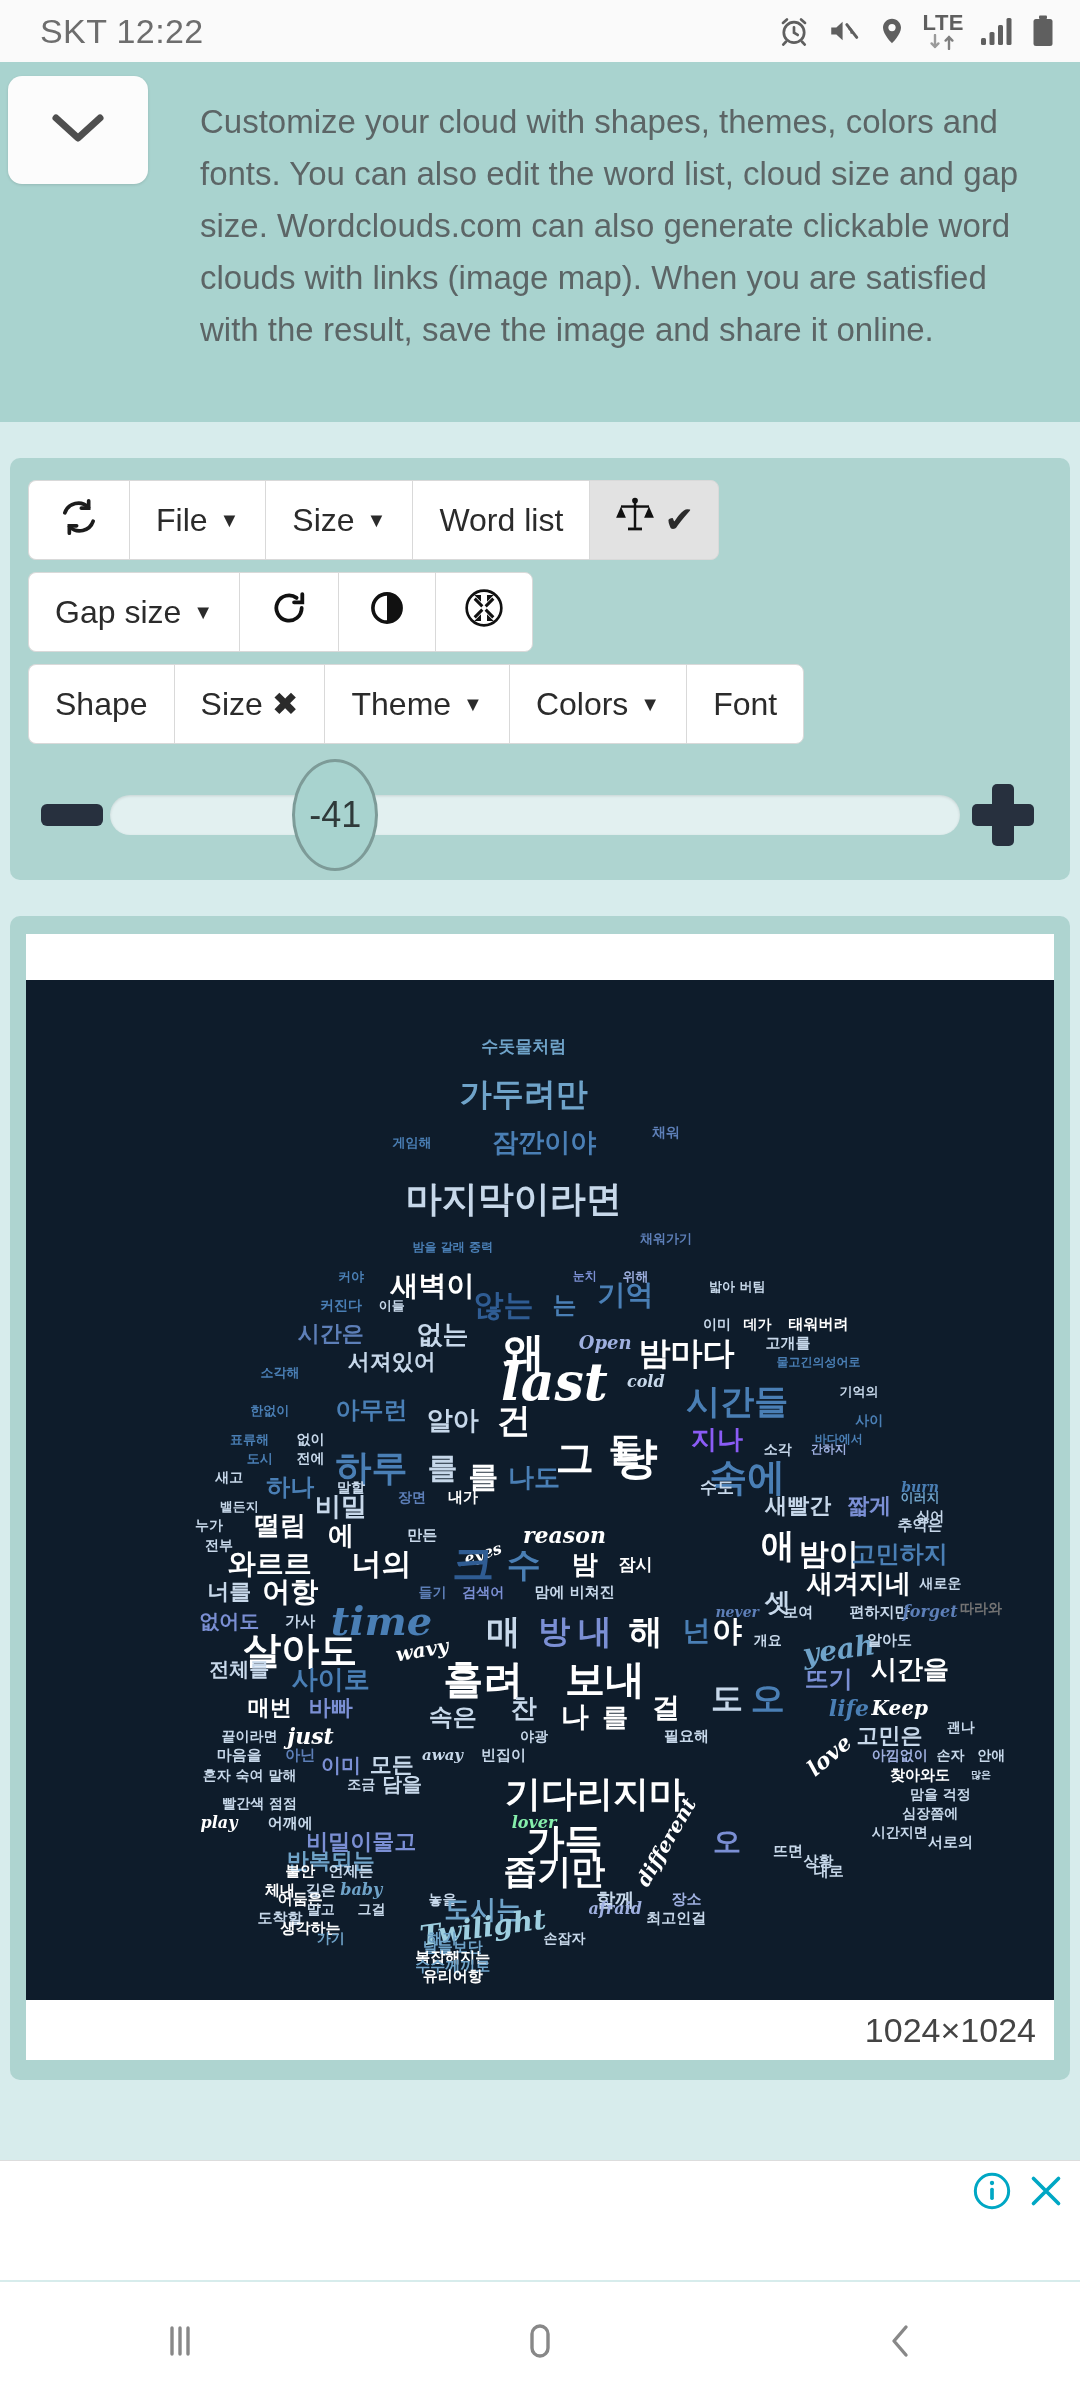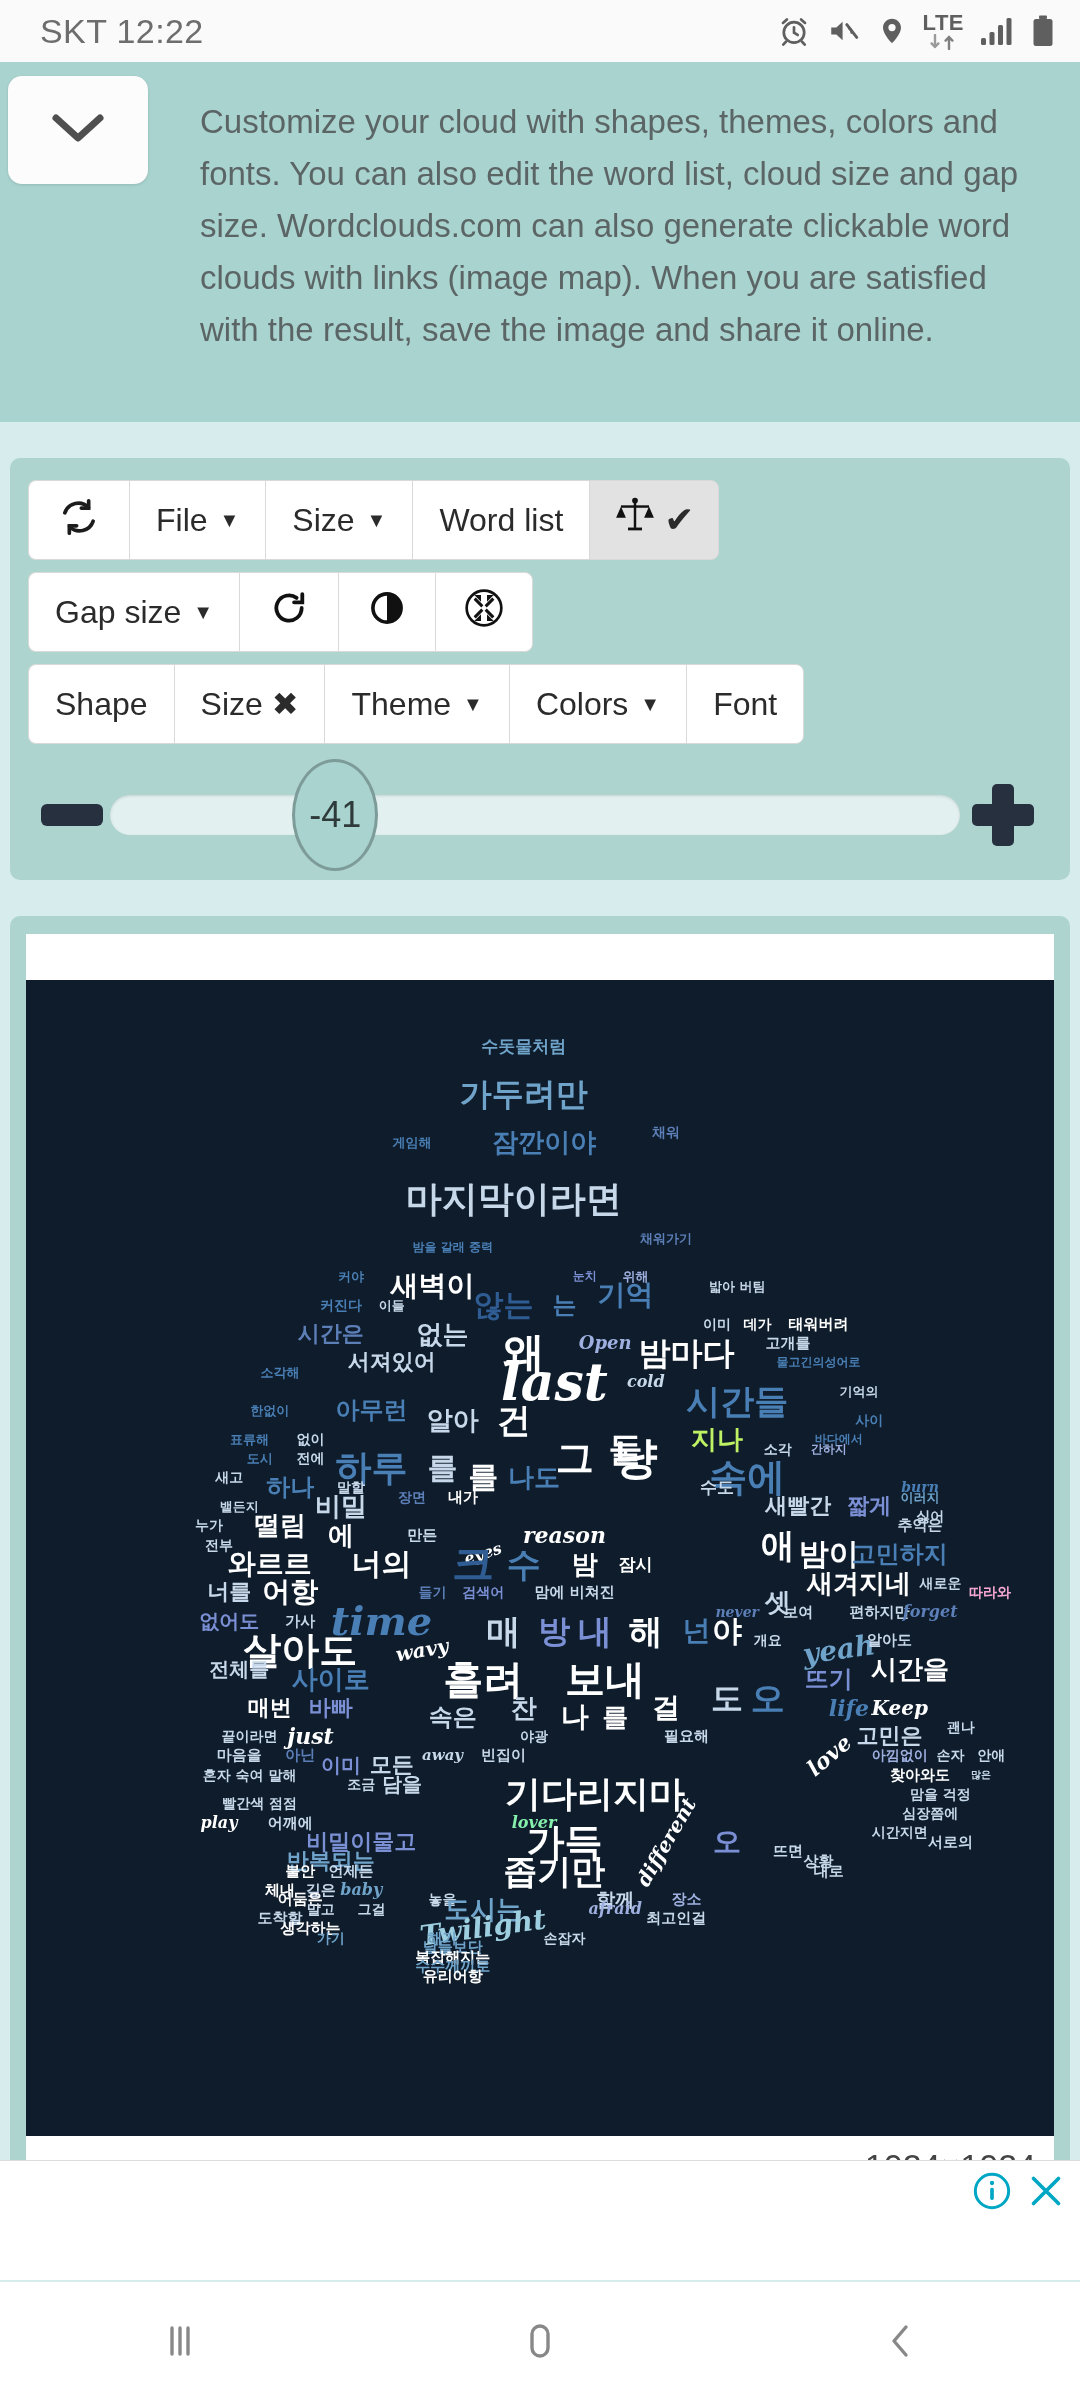--- a/index.html
+++ b/index.html
@@ -95,21 +95,21 @@
   #plus-btn:after{ top:0; left:20px; width:22px; height:62px; }
 
   
   #cloud-panel{
     margin:36px 10px 0 10px; background:#aed4d0; border-radius:10px;
     padding:18px 16px 20px 16px;
   }
   #cloud-card{ background:#fff; }
   #cloud-top{ height:46px; background:#fff; }
   #cloud-img{
-    height:1156px; background:#0e1c2b; position:relative; overflow:hidden;
+    height:1020px; background:#0e1c2b; position:relative; overflow:hidden;
   }
   #cloud-bottom{
     height:60px; background:#fff; display:flex; align-items:center;
     justify-content:flex-end; padding-right:18px;
     font-size:34px; color:#444;
   }
 
   
   .w{ position:absolute; white-space:nowrap; line-height:1;
       transform-origin:center center; }
@@ -344,21 +344,21 @@
         <div class="w ko" style="font-size: 12px; color: rgb(74, 127, 181); left: 812.8px; top: 459.048px; transform: translate(-50%, -50%) rotate(0deg);">바다에서</div>
         <div class="w ko" style="font-size: 13px; color: rgb(74, 127, 181); left: 223.52px; top: 459.048px; transform: translate(-50%, -50%) rotate(0deg);">표류해</div>
         <div class="w ko" style="font-size: 14px; color: rgb(199, 216, 234); left: 284.48px; top: 459.048px; transform: translate(-50%, -50%) rotate(0deg);">없이</div>
         <div class="w ko" style="font-size: 36px; color: rgb(74, 127, 181); left: 345.44px; top: 487.812px; transform: translate(-50%, -50%) rotate(0deg);">하루</div>
         <div class="w ko" style="font-size: 30px; color: rgb(199, 216, 234); left: 416.56px; top: 487.812px; transform: translate(-50%, -50%) rotate(0deg);">를</div>
         <div class="w ko" style="font-size: 30px; color: rgb(255, 255, 255); left: 457.2px; top: 497.4px; transform: translate(-50%, -50%) rotate(0deg);">를</div>
         <div class="w ko" style="font-size: 26px; color: rgb(74, 127, 181); left: 508px; top: 497.4px; transform: translate(-50%, -50%) rotate(0deg);">나도</div>
         <div class="w ko" style="font-size: 38px; color: rgb(255, 255, 255); left: 548.64px; top: 478.224px; transform: translate(-50%, -50%) rotate(0deg);">그</div>
         <div class="w ko" style="font-size: 44px; color: rgb(255, 255, 255); left: 609.6px; top: 478.224px; transform: translate(-50%, -50%) rotate(0deg);">냥</div>
         <div class="w ko" style="font-size: 38px; color: rgb(74, 127, 181); left: 721.36px; top: 497.4px; transform: translate(-50%, -50%) rotate(0deg);">속에</div>
-        <div class="w ko" style="font-size: 26px; color: #bef264; left: 690.88px; top: 459.048px; transform: translate(-50%, -50%) rotate(0deg);">지나</div>
+        <div class="w ko" style="font-size: 26px; color: #8b5cf6; left: 690.88px; top: 459.048px; transform: translate(-50%, -50%) rotate(0deg);">지나</div>
         <div class="w ko" style="font-size: 14px; color: rgb(199, 216, 234); left: 751.84px; top: 468.636px; transform: translate(-50%, -50%) rotate(0deg);">소각</div>
         <div class="w ko" style="font-size: 12px; color: rgb(159, 176, 224); left: 802.64px; top: 468.636px; transform: translate(-50%, -50%) rotate(0deg);">간하지</div>
         <div class="w ko" style="font-size: 13px; color: rgb(74, 127, 181); left: 233.68px; top: 478.224px; transform: translate(-50%, -50%) rotate(0deg);">도시</div>
         <div class="w ko" style="font-size: 14px; color: rgb(199, 216, 234); left: 284.48px; top: 478.224px; transform: translate(-50%, -50%) rotate(0deg);">전에</div>
         <div class="w ko" style="font-size: 14px; color: rgb(199, 216, 234); left: 203.2px; top: 497.4px; transform: translate(-50%, -50%) rotate(0deg);">새고</div>
         <div class="w ko" style="font-size: 24px; color: rgb(74, 127, 181); left: 264.16px; top: 506.988px; transform: translate(-50%, -50%) rotate(0deg);">하나</div>
         <div class="w ko" style="font-size: 14px; color: rgb(199, 216, 234); left: 325.12px; top: 506.988px; transform: translate(-50%, -50%) rotate(0deg);">말할</div>
         <div class="w ko" style="font-size: 14px; color: rgb(93, 127, 184); left: 386.08px; top: 516.576px; transform: translate(-50%, -50%) rotate(0deg);">장면</div>
         <div class="w ko" style="font-size: 15px; color: rgb(255, 255, 255); left: 436.88px; top: 516.576px; transform: translate(-50%, -50%) rotate(0deg);">내가</div>
         <div class="w ko" style="font-size: 17px; color: rgb(199, 216, 234); left: 690.88px; top: 506.988px; transform: translate(-50%, -50%) rotate(0deg);">수도</div>
@@ -395,21 +395,21 @@
         <div class="w ko" style="font-size: 26px; color: rgb(255, 255, 255); left: 833.12px; top: 602.868px; transform: translate(-50%, -50%) rotate(0deg);">새겨지네</div>
         <div class="w ko" style="font-size: 14px; color: rgb(199, 216, 234); left: 914.4px; top: 602.868px; transform: translate(-50%, -50%) rotate(0deg);">새로운</div>
         <div class="w ko" style="font-size: 20px; color: rgb(123, 143, 212); left: 203.2px; top: 641.22px; transform: translate(-50%, -50%) rotate(0deg);">없어도</div>
         <div class="w ko" style="font-size: 15px; color: rgb(199, 216, 234); left: 274.32px; top: 641.22px; transform: translate(-50%, -50%) rotate(0deg);">가사</div>
         <div class="w en" style="font-size: 40px; color: rgb(74, 127, 181); left: 355.6px; top: 641.22px; transform: translate(-50%, -50%) rotate(0deg);">time</div>
         <div class="w ko" style="font-size: 26px; color: rgb(199, 216, 234); left: 751.84px; top: 622.044px; transform: translate(-50%, -50%) rotate(0deg);">셋</div>
         <div class="w en" style="font-size: 14px; color: rgb(93, 127, 184); left: 711.2px; top: 631.632px; transform: translate(-50%, -50%) rotate(0deg);">never</div>
         <div class="w ko" style="font-size: 15px; color: rgb(199, 216, 234); left: 772.16px; top: 631.632px; transform: translate(-50%, -50%) rotate(0deg);">보여</div>
         <div class="w ko" style="font-size: 15px; color: rgb(199, 216, 234); left: 853.44px; top: 631.632px; transform: translate(-50%, -50%) rotate(0deg);">편하지만</div>
         <div class="w en" style="font-size: 16px; color: rgb(93, 127, 184); left: 904.24px; top: 631.632px; transform: translate(-50%, -50%) rotate(0deg);">forget</div>
-        <div class="w ko" style="font-size: 14px; color: #f9a8d4; left: 955.04px; top: 612px; transform: translate(-50%, -50%) rotate(0deg); margin-left: 9px;">따라와</div>
+        <div class="w ko" style="font-size: 14px; color: #737373; left: 955.04px; top: 628px; transform: translate(-50%, -50%) rotate(0deg);">따라와</div>
         <div class="w ko" style="font-size: 38px; color: rgb(255, 255, 255); left: 274.32px; top: 669.984px; transform: translate(-50%, -50%) rotate(0deg);">살아도</div>
         <div class="w en" style="font-size: 20px; color: rgb(255, 255, 255); left: 396.24px; top: 669.984px; transform: translate(-50%, -50%) rotate(-10deg);">wavy</div>
         <div class="w ko" style="font-size: 34px; color: rgb(199, 216, 234); left: 477.52px; top: 650.808px; transform: translate(-50%, -50%) rotate(0deg);">매</div>
         <div class="w ko" style="font-size: 32px; color: rgb(123, 143, 212); left: 528.32px; top: 650.808px; transform: translate(-50%, -50%) rotate(0deg);">방</div>
         <div class="w ko" style="font-size: 34px; color: rgb(123, 143, 212); left: 568.96px; top: 650.808px; transform: translate(-50%, -50%) rotate(0deg);">내</div>
         <div class="w ko" style="font-size: 34px; color: rgb(255, 255, 255); left: 619.76px; top: 650.808px; transform: translate(-50%, -50%) rotate(0deg);">해</div>
         <div class="w ko" style="font-size: 28px; color: rgb(74, 127, 181); left: 670.56px; top: 650.808px; transform: translate(-50%, -50%) rotate(0deg);">넌</div>
         <div class="w ko" style="font-size: 30px; color: rgb(255, 255, 255); left: 701.04px; top: 650.808px; transform: translate(-50%, -50%) rotate(0deg);">야</div>
         <div class="w en" style="font-size: 28px; color: rgb(111, 163, 201); left: 812.8px; top: 669.984px; transform: translate(-50%, -50%) rotate(-8deg);">yeah</div>
         <div class="w ko" style="font-size: 14px; color: rgb(199, 216, 234); left: 741.68px; top: 660.396px; transform: translate(-50%, -50%) rotate(0deg);">개요</div>

